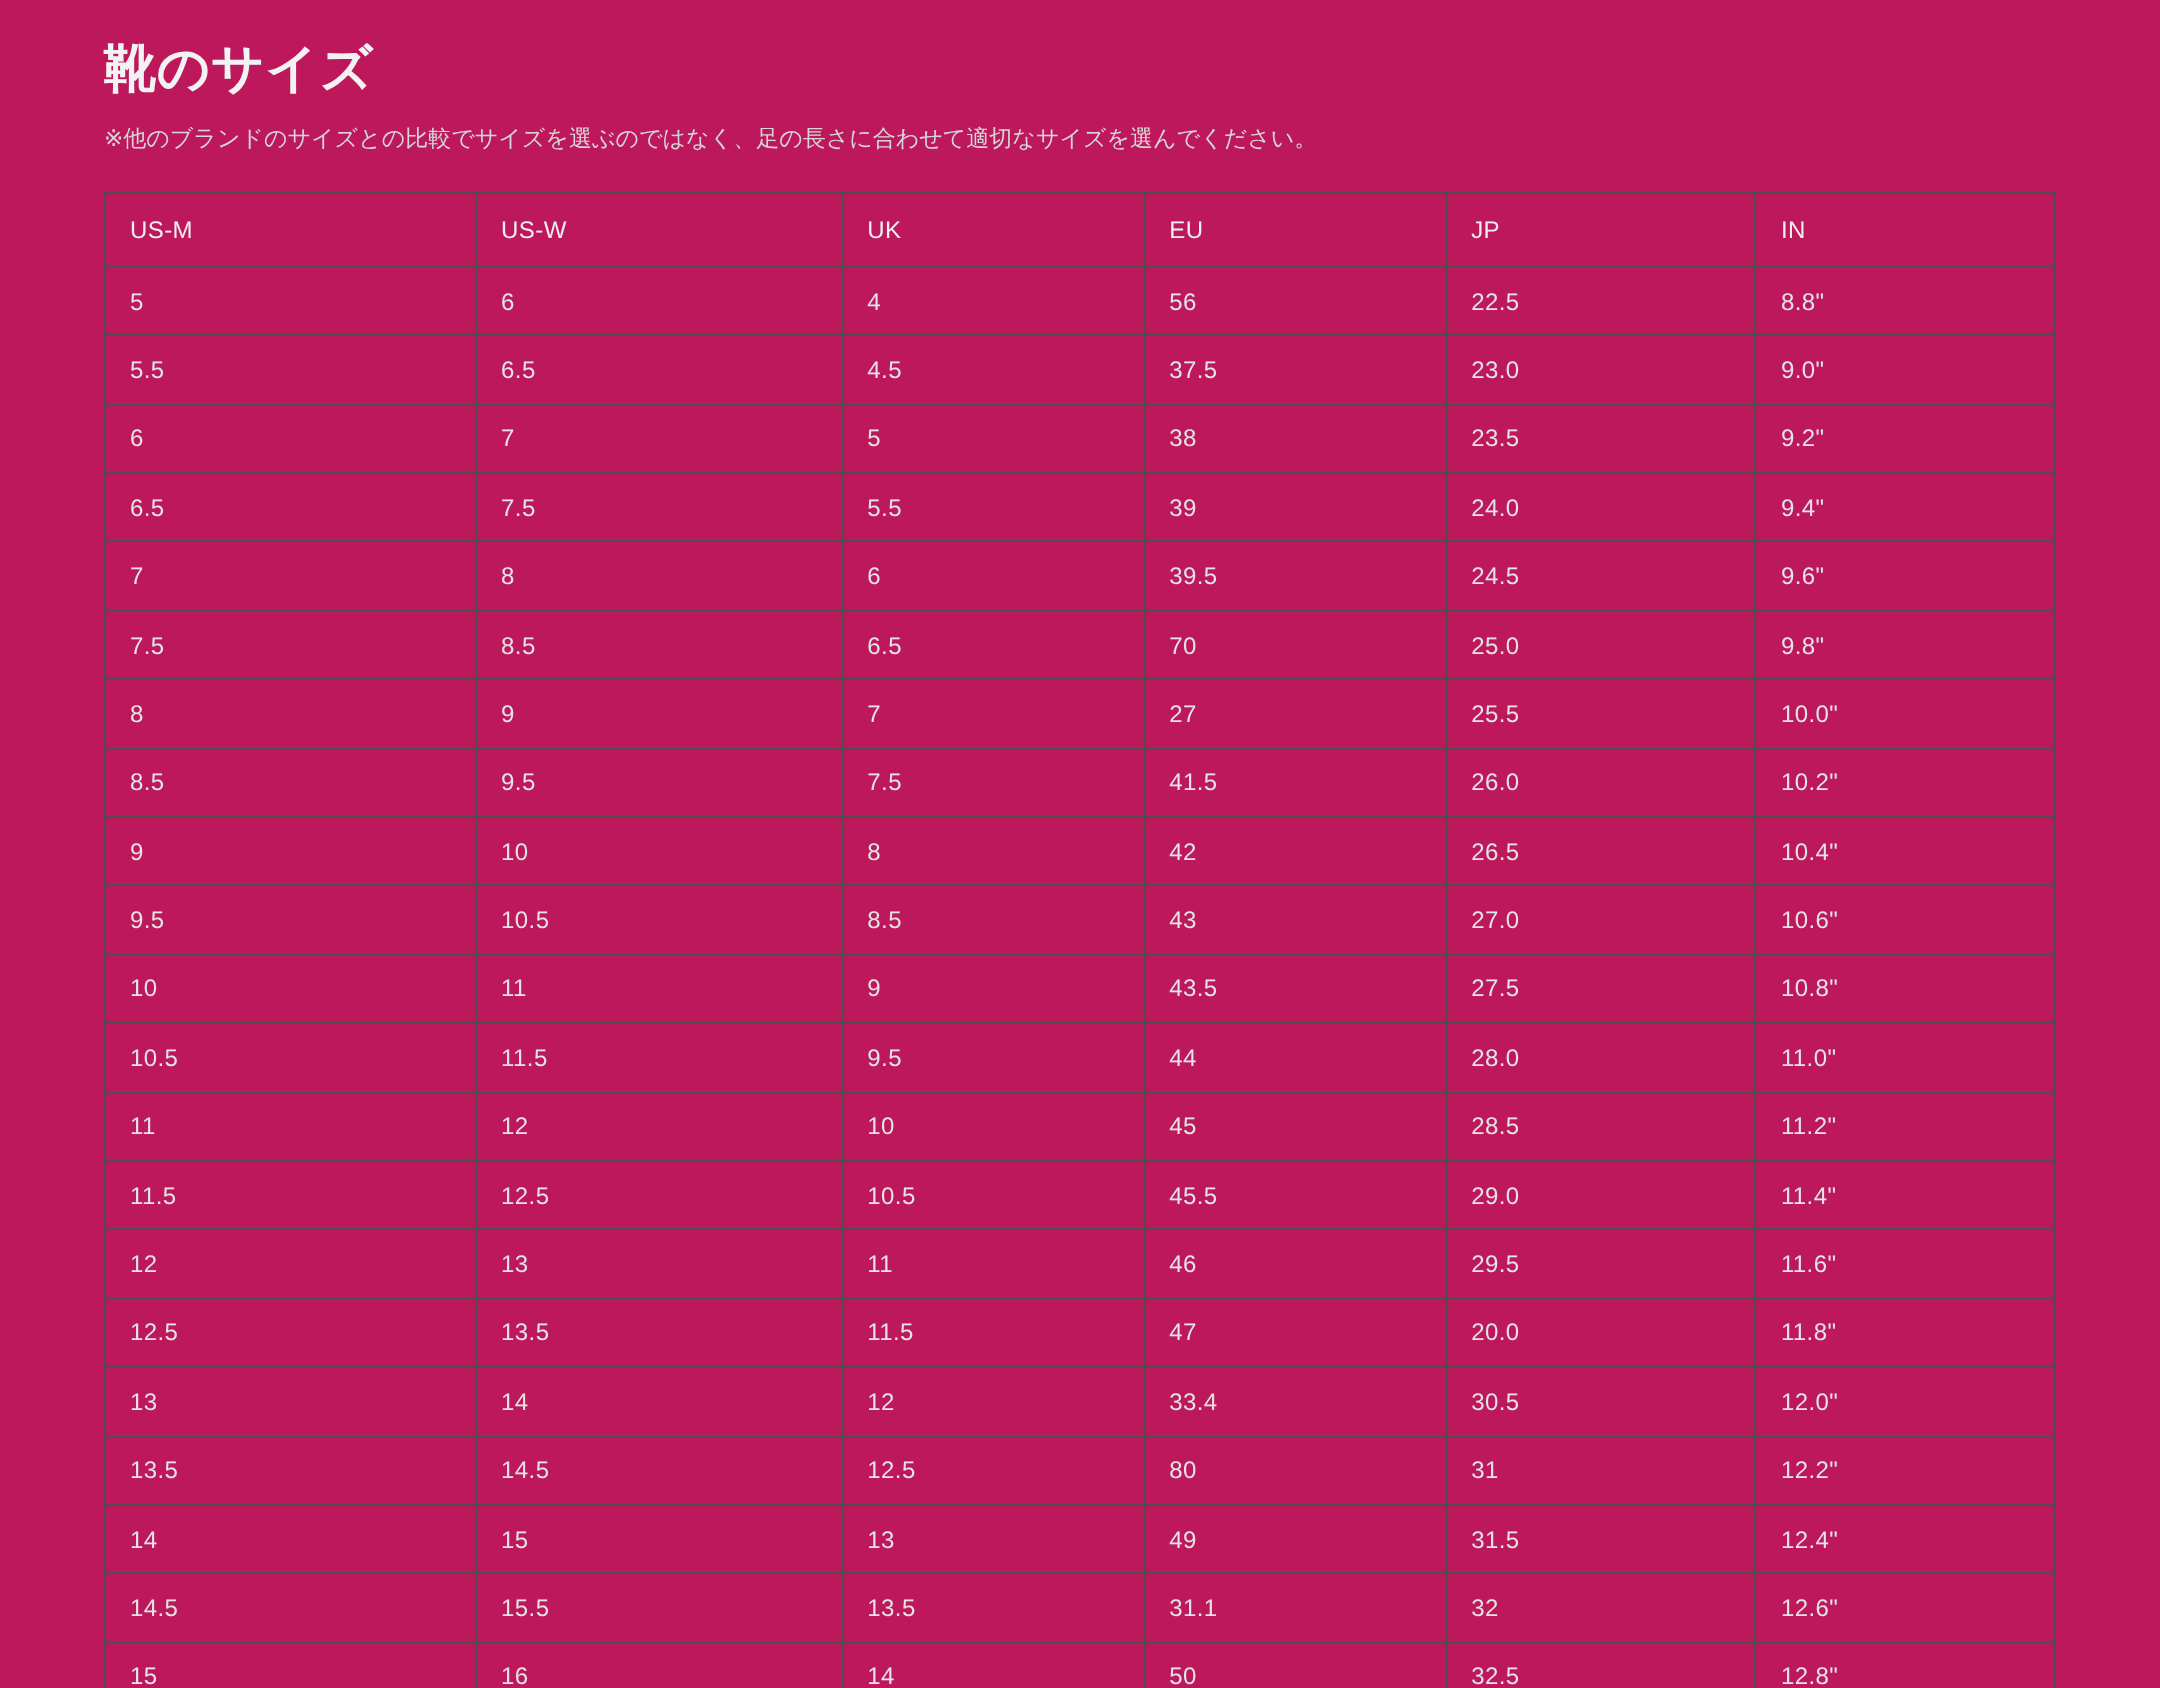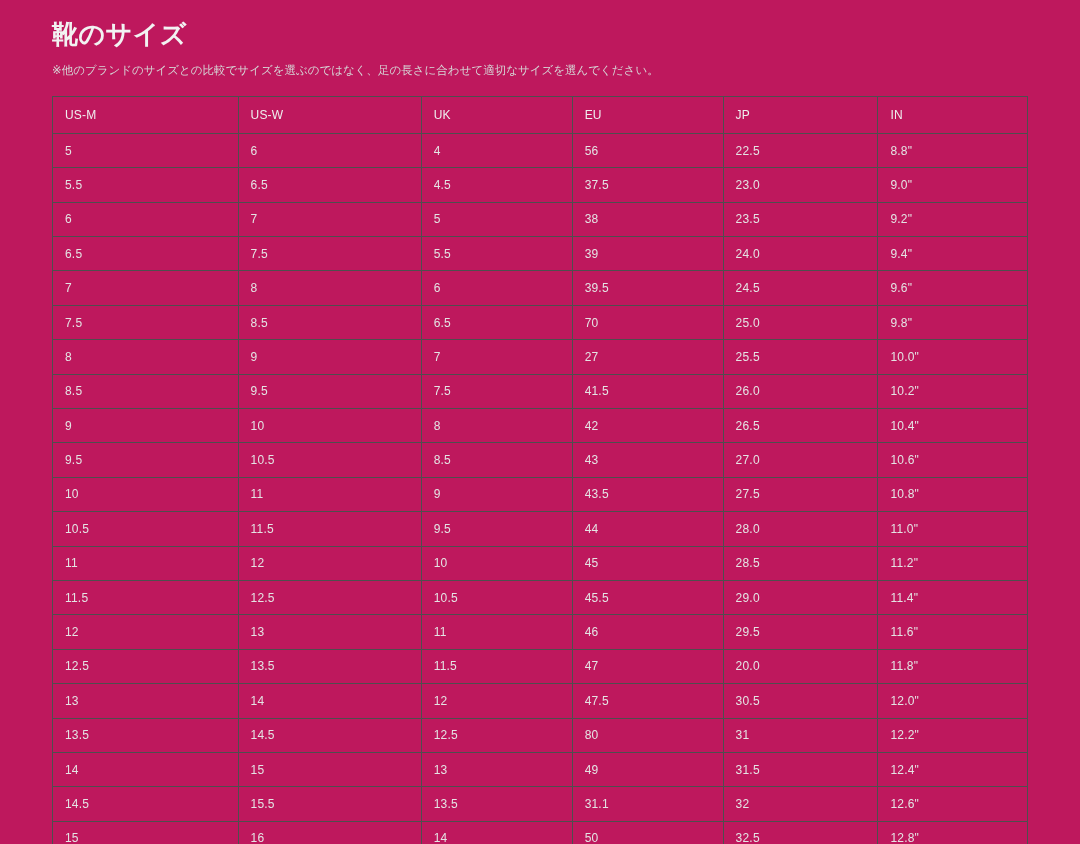--- a/index.html
+++ b/index.html
@@ -230,21 +230,21 @@
             <td>13.5</td>
             <td>11.5</td>
             <td>47</td>
             <td>20.0</td>
             <td>11.8"</td>
           </tr>
           <tr>
             <td>13</td>
             <td>14</td>
             <td>12</td>
-            <td>47.5</td>
+            <td>33.4</td>
             <td>30.5</td>
             <td>12.0"</td>
           </tr>
           <tr>
             <td>13.5</td>
             <td>14.5</td>
             <td>12.5</td>
             <td>80</td>
             <td>31</td>
             <td>12.2"</td>

